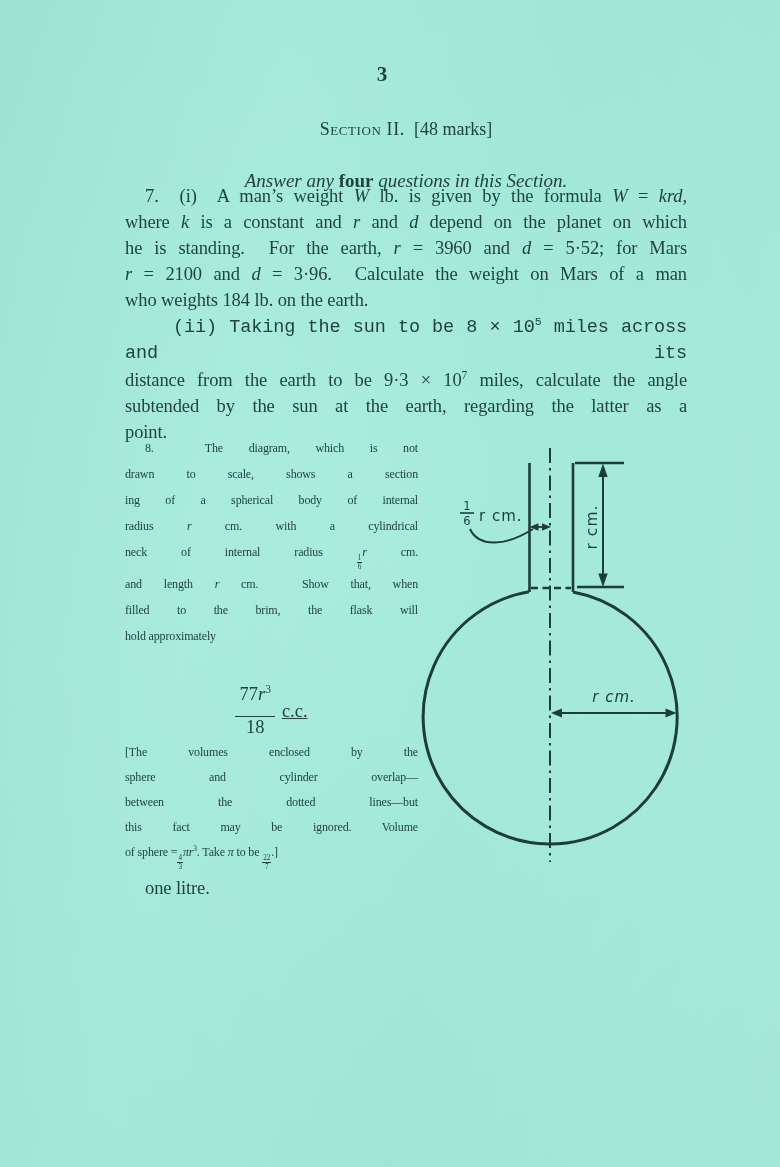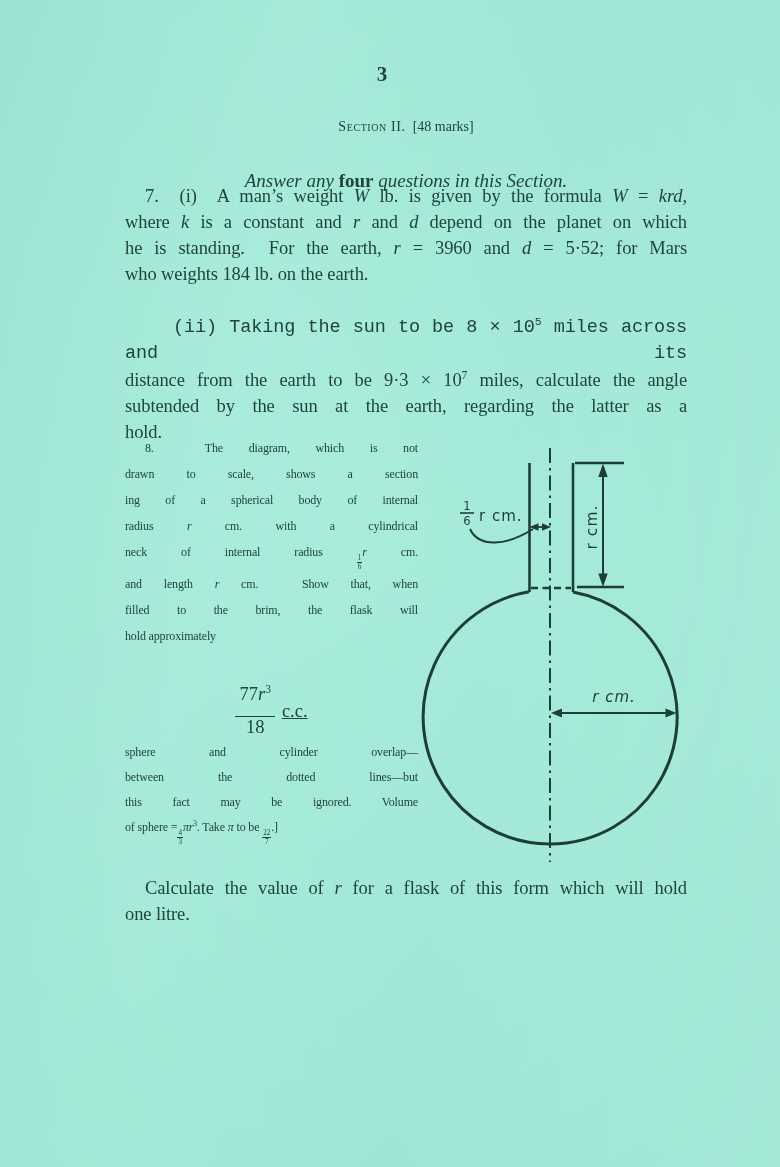--- a/index.html
+++ b/index.html
@@ -25,21 +25,21 @@
   .para .line:last-child{text-align-last:left;}
   .para{font-size:18.5px;line-height:26px;letter-spacing:-0.1px;}
   .para.narrow{width:293px;font-size:12px;letter-spacing:-0.15px;}
   .para.note{line-height:25px;}
   .indent1 .line:first-child{text-indent:20px;}
   .indent2 .line:first-child{text-indent:48px;font-family:Liberation Mono, monospace;}
   i{font-style:italic;}
   sup{font-size:0.62em;vertical-align:super;line-height:0;}
   .sc{font-variant:small-caps;letter-spacing:0.6px;}
   #page-number{left:368px;top:62px;width:28px;text-align:center;font-size:21px;font-weight:bold;}
-  #section-heading{top:119px;text-align:center;font-size:14px;}
+  #section-heading{top:119px;text-align:center;font-size:18px;}
   #instruction{top:150px;text-align:center;font-size:19px;font-style:italic;margin-top:20px;}
   .frac{
     display:inline-flex;flex-direction:column;align-items:center;
     vertical-align:-0.5em;font-size:0.6em;line-height:1.12;font-style:normal;
   }
   .frac .fn{border-bottom:1.4px solid currentColor;padding:0 1px;}
   .formula{
     display:flex;align-items:center;justify-content:center;
     left:125px;top:684px;width:293px;font-size:18.5px;
   }
@@ -60,28 +60,29 @@
   </div>
 
   <div id="instruction" class="abs tblock">
     <span>Answer any </span><b style="font-style:normal;">four</b><span> questions in this Section.</span>
   </div>
 
   <div class="abs tblock para indent1" style="top:183px;">
       <div class="line">7.&nbsp; (i)&nbsp; A man’s weight <i>W</i> lb. is given by the formula <i>W</i> = <i>krd</i>,</div>
       <div class="line">where <i>k</i> is a constant and <i>r</i> and <i>d</i> depend on the planet on which</div>
       <div class="line">he is standing.&nbsp; For the earth, <i>r</i> = 3960 and <i>d</i> = 5·52; for Mars</div>
+      <div class="line"><i>r</i> = 2100 and <i>d</i> = 3·96.&nbsp; Calculate the weight on Mars of a man</div>
       <div class="line">who weights 184 lb. on the earth.</div>
     </div>
 
   <div class="abs tblock para indent2" style="top:315px;">
       <div class="line">(ii) Taking the sun to be 8 × 10<sup>5</sup> miles across and its</div>
       <div class="line">distance from the earth to be 9·3 × 10<sup>7</sup> miles, calculate the angle</div>
       <div class="line">subtended by the sun at the earth, regarding the latter as a</div>
-      <div class="line">hold.</div>
+      <div class="line">point.</div>
     </div>
 
   <div class="abs para narrow indent1" style="left:125px;top:435px;">
       <div class="line">8.&nbsp; The diagram, which is not</div>
       <div class="line">drawn to scale, shows a section</div>
       <div class="line">ing of a spherical body of internal</div>
       <div class="line">radius <i>r</i> cm. with a cylindrical</div>
       <div class="line">neck of internal radius <span class="frac">
           <span class="fn">1</span>
           <span>6</span>
@@ -93,34 +94,34 @@
 
   <div class="abs formula">
     <span class="frac-big">
       <span class="num">77<i>r</i><sup>3</sup></span>
       <span class="den">18</span>
     </span>
     <span class="unit">c.c.</span>
   </div>
 
   <div class="abs para narrow note" style="left:125px;top:740px;">
+      <div class="line">[The volumes enclosed by the</div>
       <div class="line">sphere and cylinder overlap—</div>
       <div class="line">between the dotted lines—but</div>
       <div class="line">this fact may be ignored. Volume</div>
       <div class="line">of sphere =<span class="frac">
           <span class="fn">4</span>
           <span>3</span>
         </span><i>πr</i><sup>3</sup>. Take <i>π</i> to be <span class="frac">
           <span class="fn">22</span>
           <span>7</span>
         </span>.]</div>
     </div>
 
   <div class="abs tblock para indent1" style="top:875px;">
-      <div class="line">Calculate the value of <i>r</i> for a flask of this form which will hold</div>
       <div class="line">one litre.</div>
     </div>
 
   <svg class="abs" style="left:400px;top:440px;" width="310" height="440" viewBox="400 440 310 440">
 
     <path d="M 529 591.8 A 127 127 0 1 0 573 592.1" fill="none" stroke="#1d3e37" stroke-width="3"></path>
 
     <line x1="529.5" y1="463" x2="529.5" y2="592" stroke="#1d3e37" stroke-width="2.6"></line>
     <line x1="573" y1="463" x2="573" y2="592" stroke="#1d3e37" stroke-width="2.6"></line>
 

